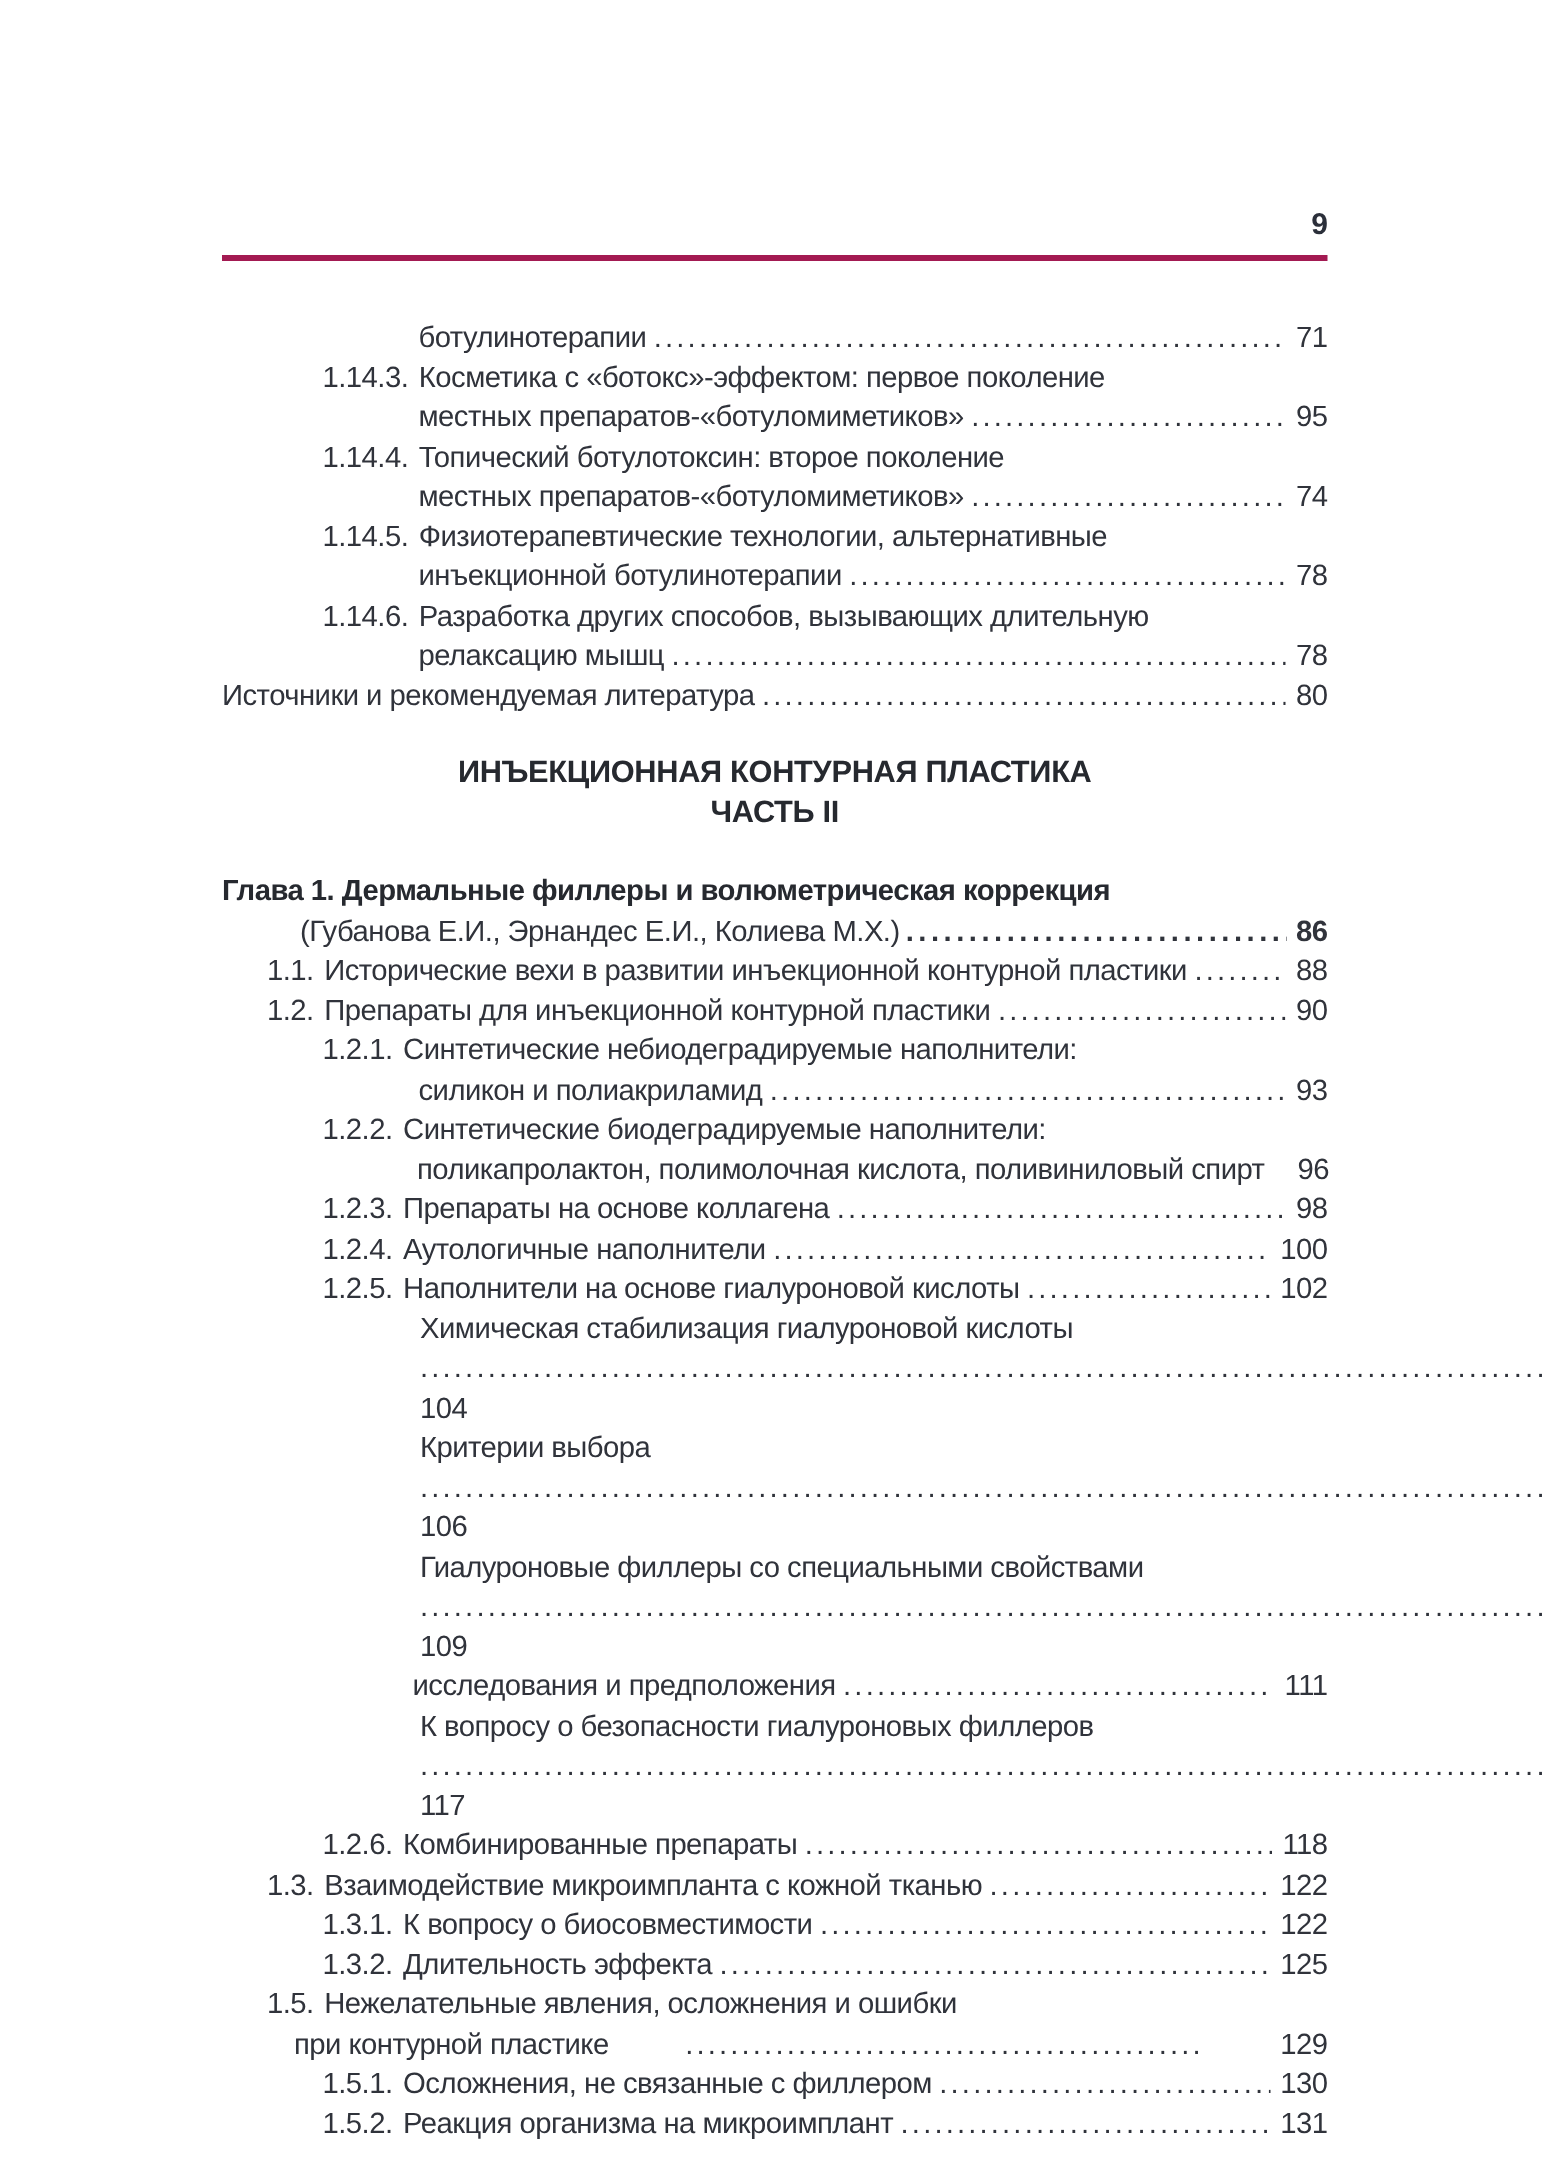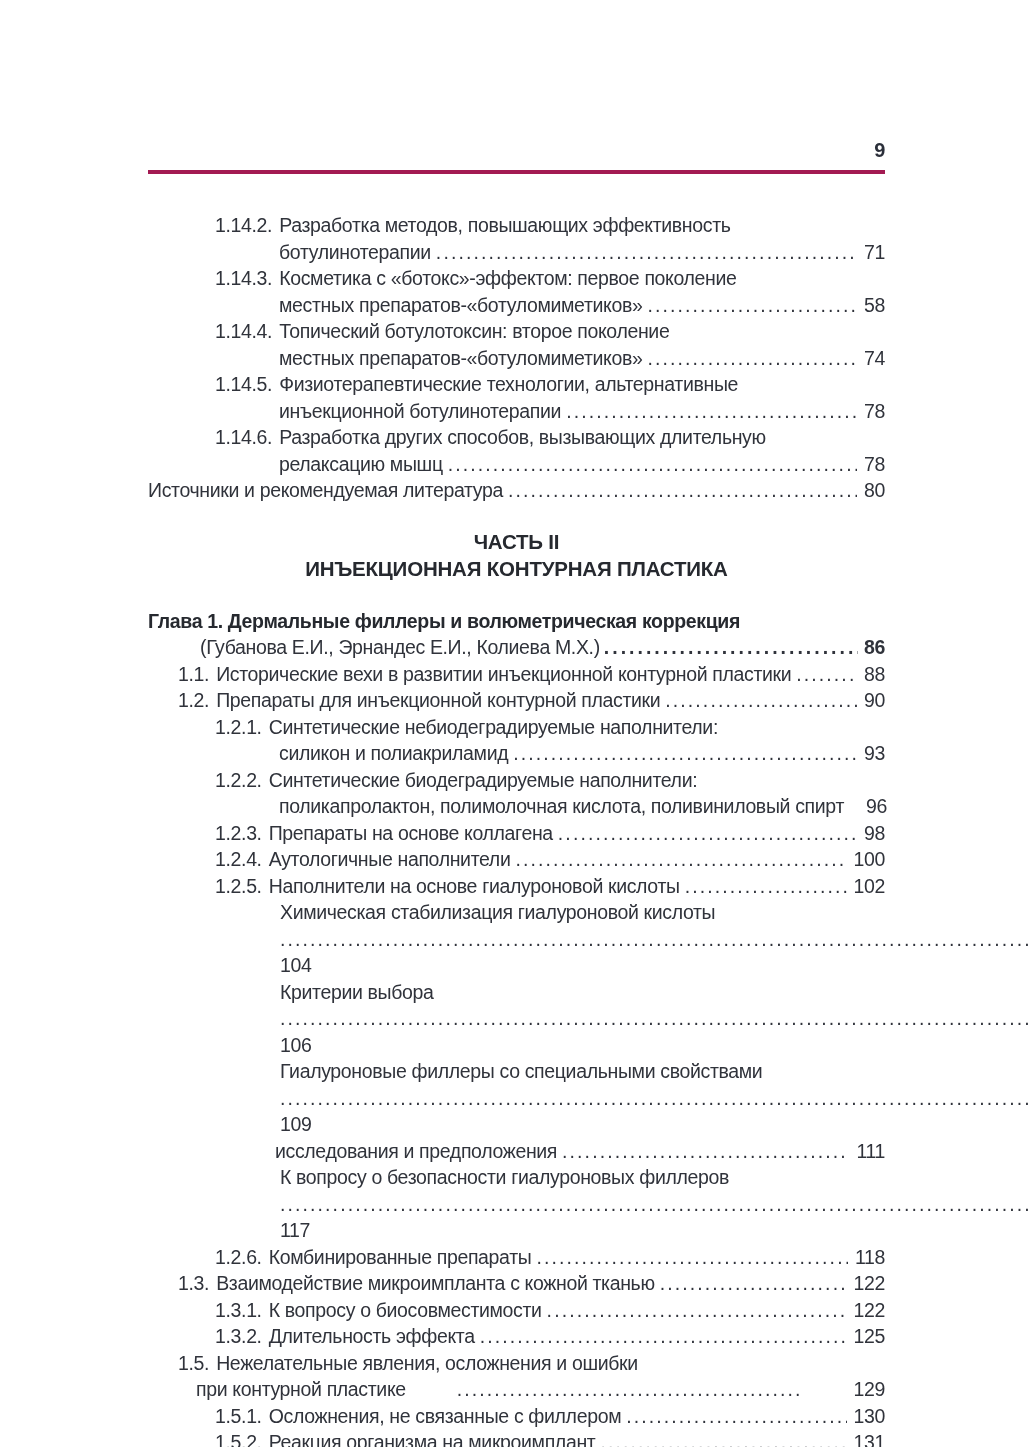--- a/index.html
+++ b/index.html
@@ -38,21 +38,21 @@
     letter-spacing: 2.1px;
   }
   .leader.no-dots::after { content: ""; }
   .pg { white-space: pre; }
 
   .lvl-top  { padding-left: 0; }
   .lvl-sub1 { padding-left: 30px; }
   .lvl-sub2 { padding-left: 67px; }
   .lvl-sub3 { padding-left: 127px; flex-direction: column; }
   .cont-sub1 { padding-left: 48px; gap: 46px; }
-  .cont-sub2 { padding-left: 131px; }
+  .cont-sub2 { padding-left: 131px; justify-content: center; }
   .cont-sub3 { padding-left: 127px; }
 
   .part-heading {
     margin-top: 24px;
     text-align: center;
     font-weight: 700;
     font-size: 20.5px;
     line-height: 27px;
     color: #26292f;
     letter-spacing: -0.2px;
@@ -69,37 +69,33 @@
 <body style="color: rgb(48, 51, 59);">
 
 <div class="content">
 
   <div class="header">
     <span class="pageno">9</span>
   </div>
   <div class="rule" style="background-color: rgb(163, 26, 82);"></div>
 
   <div class="toc" id="toc-top">
-      <div class="row lvl-sub2">
-        <span class="num">1.14.2.</span>
-        <span class="txt">Разработка методов, повышающих эффективность</span>
-      </div>
       <div class="row cont-sub2">
         <span class="txt">ботулинотерапии</span>
         <span class="leader"></span>
         <span class="pg">71</span>
       </div>
       <div class="row lvl-sub2">
         <span class="num">1.14.3.</span>
         <span class="txt">Косметика с «ботокс»-эффектом: первое поколение</span>
       </div>
       <div class="row cont-sub2">
         <span class="txt">местных препаратов-«ботуломиметиков»</span>
         <span class="leader"></span>
-        <span class="pg">58</span>
+        <span class="pg">95</span>
       </div>
       <div class="row lvl-sub2">
         <span class="num">1.14.4.</span>
         <span class="txt">Топический ботулотоксин: второе поколение</span>
       </div>
       <div class="row cont-sub2">
         <span class="txt">местных препаратов-«ботуломиметиков»</span>
         <span class="leader"></span>
         <span class="pg">74</span>
       </div>
@@ -122,22 +118,22 @@
         <span class="pg">78</span>
       </div>
       <div class="row lvl-top">
         <span class="txt">Источники и рекомендуемая литература</span>
         <span class="leader"></span>
         <span class="pg">80</span>
       </div>
     </div>
 
   <div class="part-heading">
+    <div>ИНЪЕКЦИОННАЯ КОНТУРНАЯ ПЛАСТИКА</div>
     <div>ЧАСТЬ II</div>
-    <div>ИНЪЕКЦИОННАЯ КОНТУРНАЯ ПЛАСТИКА</div>
   </div>
 
   <div class="chapter">
     <div class="row chapter-title">
       <span class="txt">Глава 1. Дермальные филлеры и волюметрическая коррекция</span>
     </div>
     <div class="row author-row">
       <span class="authors txt">(Губанова Е.И., Эрнандес Е.И., Колиева М.Х.)</span>
       <span class="leader leader-bold"></span>
       <span class="pg pg-bold">86</span>

